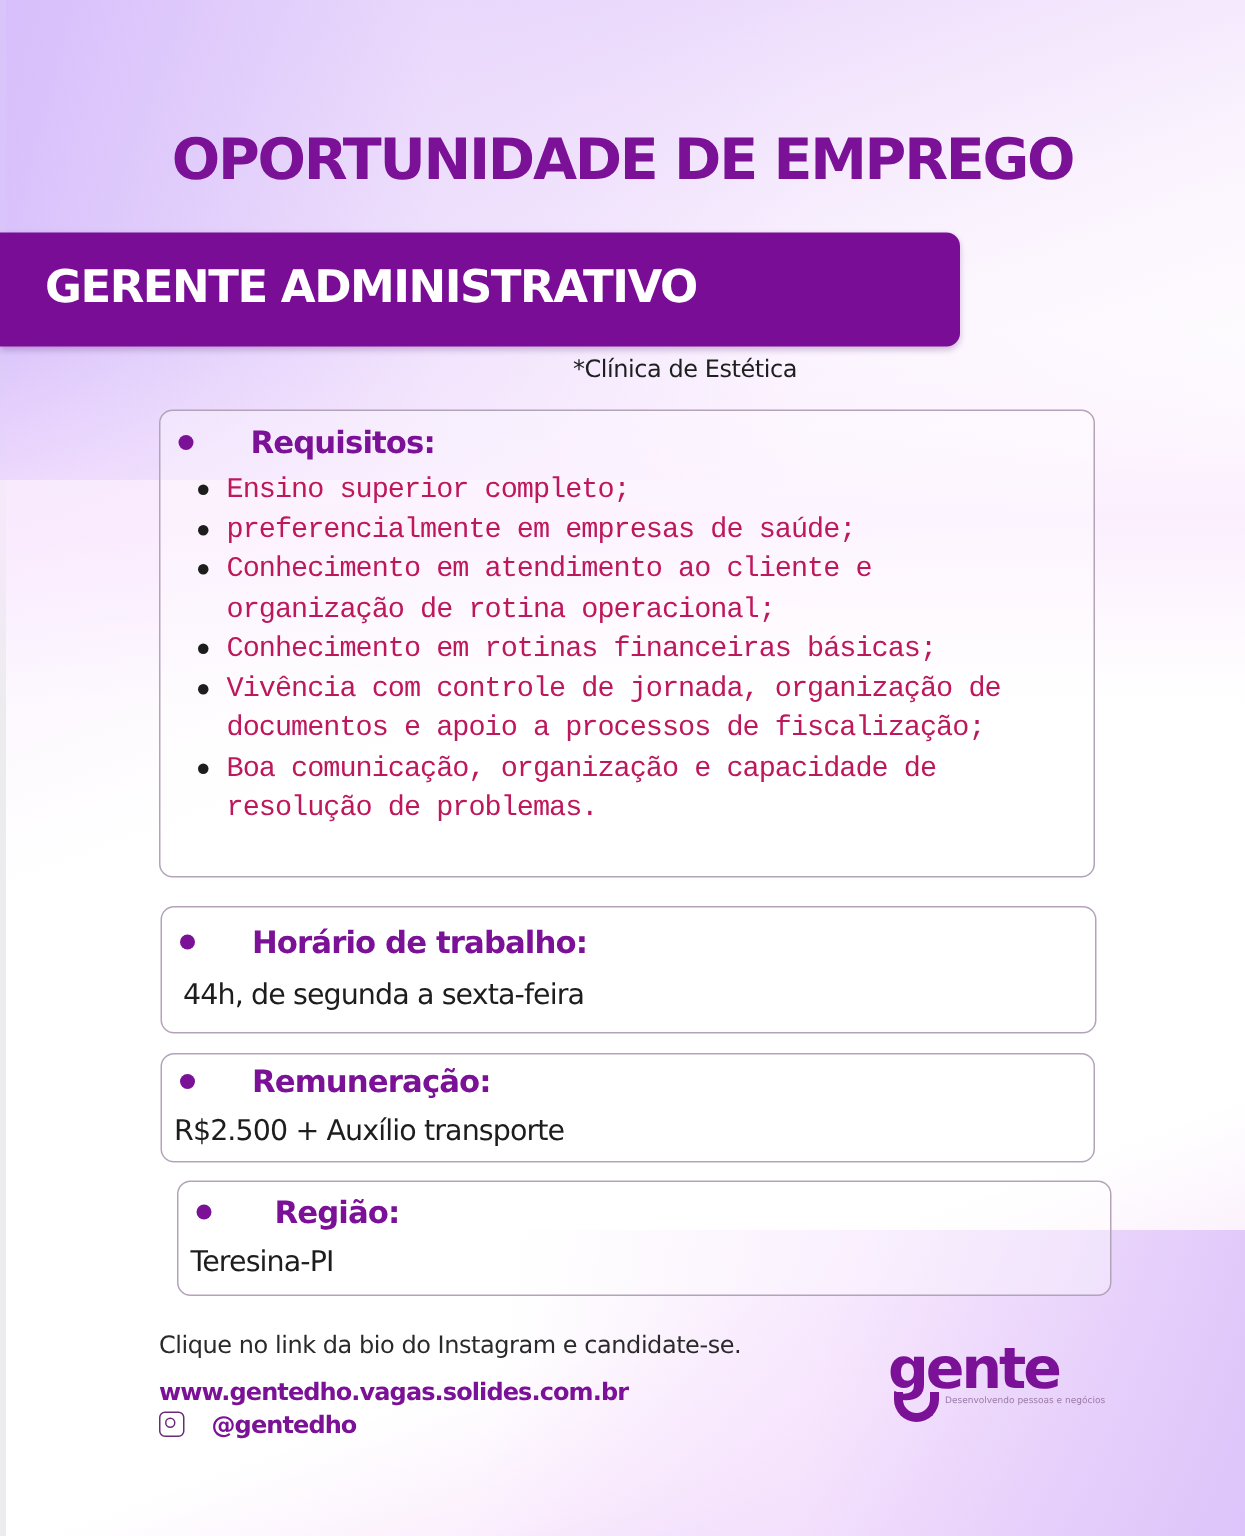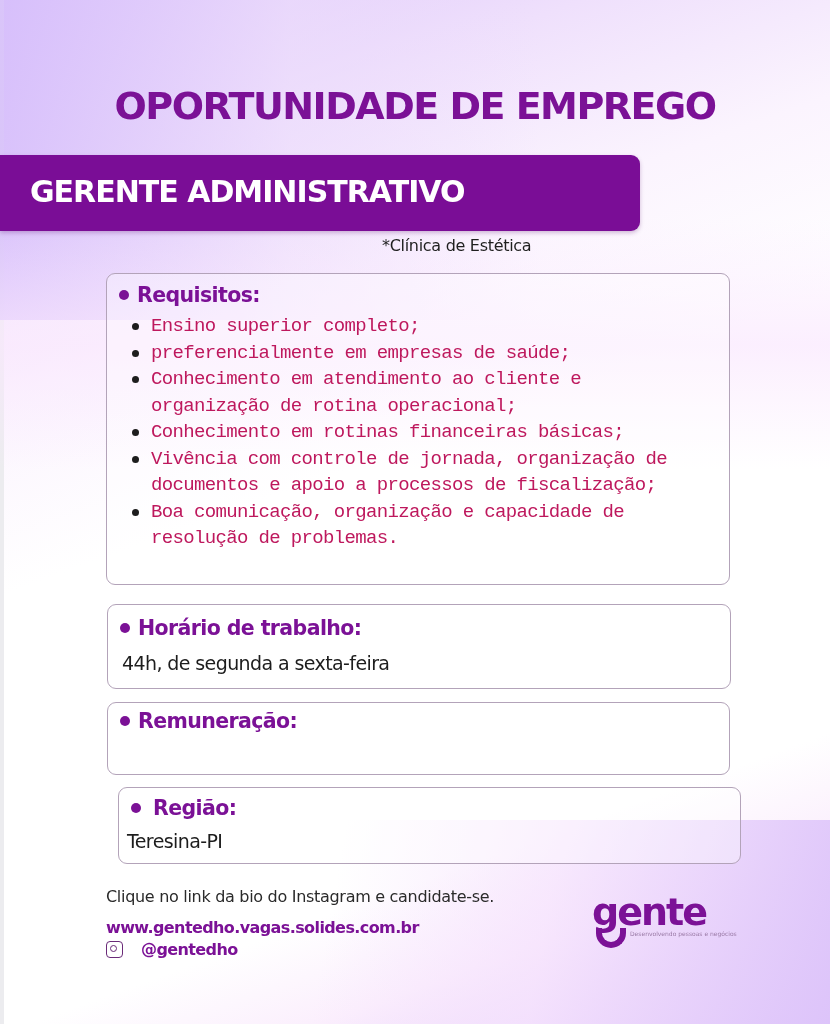--- a/index.html
+++ b/index.html
@@ -75,20 +75,21 @@
   .card-region { left: 118px; top: 787px; width: 623px; height: 77px; }
 
   .card-heading {
     position: absolute;
     display: flex; align-items: center;
     font-family: "DejaVu Sans", sans-serif;
     font-weight: bold;
     font-size: 20.5px;
     letter-spacing: -0.6px;
     color: #7b1196;
+    gap: 30px;
   }
   .heading-dot {
     display: inline-block;
     width: 10px; height: 10px; border-radius: 50%;
     background: #7b1196;
     margin-right: 8px;
   }
   .card-req .card-heading { left: 12px; top: 9px; }
   .card-hours .card-heading { left: 12px; top: 11px; }
   .card-pay .card-heading { left: 12px; top: 6px; }
@@ -249,20 +250,21 @@
     <span>Horário de trabalho:</span>
   </div>
   <div class="card-body">44h, de segunda a sexta-feira</div>
 </section>
 
 <section class="card card-pay">
   <div class="card-heading">
     <span class="heading-dot"></span>
     <span>Remuneração:</span>
   </div>
+  <div class="card-body">R$2.500 + Auxílio transporte</div>
 </section>
 
 <section class="card card-region">
   <div class="card-heading">
     <span class="heading-dot"></span>
     <span>Região:</span>
   </div>
   <div class="card-body">Teresina-PI</div>
 </section>
 

